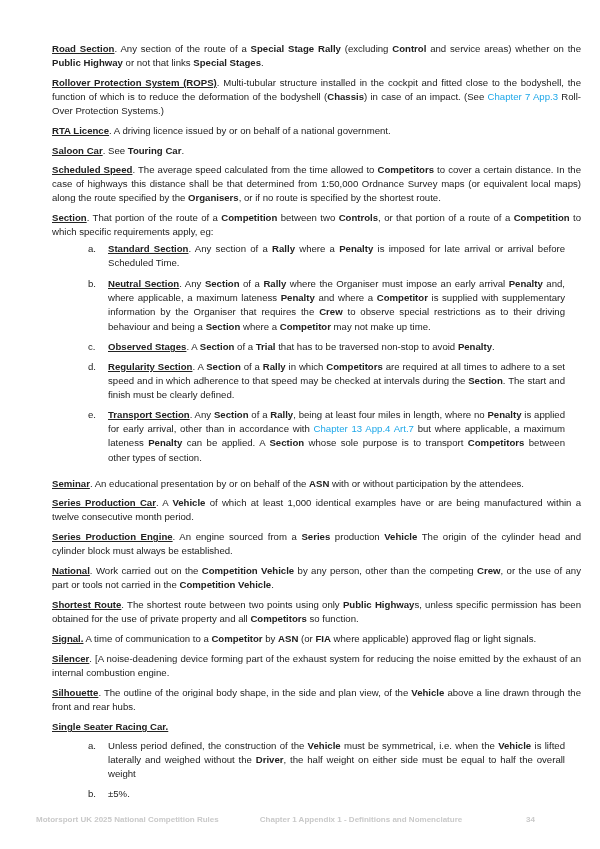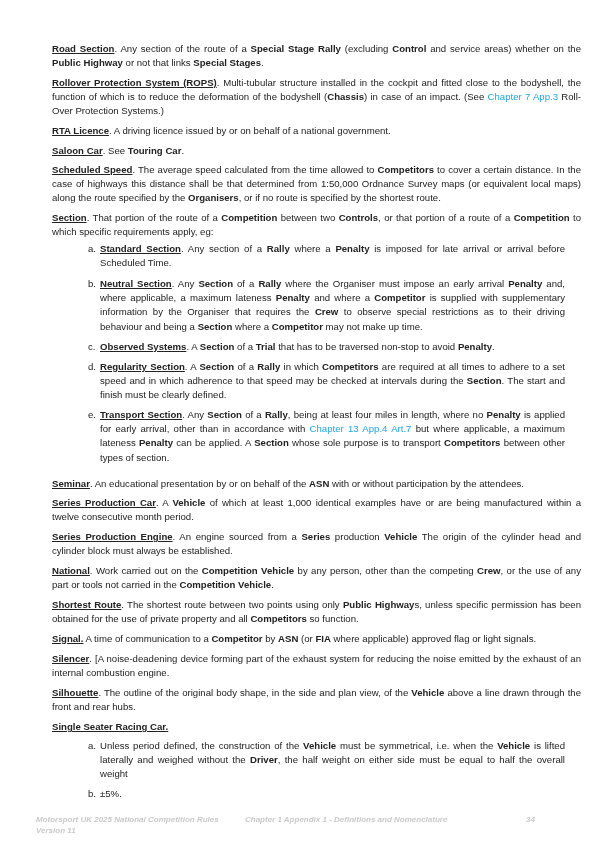--- a/index.html
+++ b/index.html
@@ -8,22 +8,22 @@
     font-family: "Liberation Sans", sans-serif;
     font-size: 9.6px; line-height: 14.2px; color: #222222;
   }
   .page { position: absolute; left: 36px; top: 0; width: 529px; }
   .para { position: absolute; left: 8px; width: 529px; text-align: justify; margin: 8px; }
   .term { font-weight: bold; text-decoration: underline; text-underline-offset: 1px; }
   b { font-weight: bold; }
   .link { color: #1ea7e8; font-weight: normal; }
   .item { position: absolute; left: 52px; width: 477px; }
   .item .marker { position: absolute; left: 0; top: 0; }
-  .item .body { margin-left: 12px; text-align: justify; }
-  .footer { position: absolute; top: 814px; color: #c9c9c9; font-size: 8px; line-height: 11px; font-weight: bold; font-style: italic; }
+  .item .body { margin-left: 20px; text-align: justify; }
+  .footer { position: absolute; top: 814px; color: #c9c9c9; font-size: 8px; line-height: 11px; font-weight: bold; }
 </style>
 </head>
 <body>
 
 <div class="page">
 
   <p class="para" style="top:34px">
     <span class="term">Road Section</span><span>. Any section of the route of a </span><b>Special Stage Rally</b><span> (excluding </span><b>Control</b><span> and service areas) whether on the </span><b>Public Highway</b><span> or not that links </span><b>Special Stages</b><span>.</span>
   </p>
 
@@ -52,21 +52,21 @@
     <div class="body"><span class="term">Standard Section</span><span>. Any section of a </span><b>Rally</b><span> where a </span><b>Penalty</b><span> is imposed for late arrival or arrival before Scheduled Time.</span></div>
   </div>
 
   <div class="item" style="top:277px">
     <span class="marker">b.</span>
     <div class="body"><span class="term">Neutral Section</span><span>. Any </span><b>Section</b><span> of a </span><b>Rally</b><span> where the Organiser must impose an early arrival </span><b>Penalty</b><span> and, where applicable, a maximum lateness </span><b>Penalty</b><span> and where a </span><b>Competitor</b><span> is supplied with supplementary information by the Organiser that requires the </span><b>Crew</b><span> to observe special restrictions as to their driving behaviour and being a </span><b>Section</b><span> where a </span><b>Competitor</b><span> may not make up time.</span></div>
   </div>
 
   <div class="item" style="top:340px">
     <span class="marker">c.</span>
-    <div class="body"><span class="term">Observed Systems</span><span>. A </span><b>Section</b><span> of a </span><b>Trial</b><span> that has to be traversed non-stop to avoid </span><b>Penalty</b><span>.</span></div>
+    <div class="body"><span class="term">Observed Stages</span><span>. A </span><b>Section</b><span> of a </span><b>Trial</b><span> that has to be traversed non-stop to avoid </span><b>Penalty</b><span>.</span></div>
   </div>
 
   <div class="item" style="top:360px">
     <span class="marker">d.</span>
     <div class="body"><span class="term">Regularity Section</span><span>. A </span><b>Section</b><span> of a </span><b>Rally</b><span> in which </span><b>Competitors</b><span> are required at all times to adhere to a set speed and in which adherence to that speed may be checked at intervals during the </span><b>Section</b><span>. The start and finish must be clearly defined.</span></div>
   </div>
 
   <div class="item" style="top:408px">
     <span class="marker">e.</span>
     <div class="body"><span class="term">Transport Section</span><span>. Any </span><b>Section</b><span> of a </span><b>Rally</b><span>, being at least four miles in length, where no </span><b>Penalty</b><span> is applied for early arrival, other than in accordance with </span><span class="link">Chapter 13 App.4 Art.7</span><span> but where applicable, a maximum lateness </span><b>Penalty</b><span> can be applied. A </span><b>Section</b><span> whose sole purpose is to transport </span><b>Competitors</b><span> between other types of section.</span></div>
@@ -113,17 +113,16 @@
     <div class="body"><span>Unless period defined, the construction of the </span><b>Vehicle</b><span> must be symmetrical, i.e. when the </span><b>Vehicle</b><span> is lifted laterally and weighed without the </span><b>Driver</b><span>, the half weight on either side must be equal to half the overall weight</span></div>
   </div>
 
   <div class="item" style="top:787px">
     <span class="marker">b.</span>
     <div class="body"><span>±5%.</span></div>
   </div>
 
   <div class="footer" style="left:0; width:200px;">
     <div>Motorsport UK 2025 National Competition Rules</div>
-    <div>Version 11</div>
   </div>
-  <div class="footer" style="left:209px; width:260px;">Chapter 1 Appendix 1 - Definitions and Nomenclature</div>
+  <div class="footer" style="left:195px; width:260px;text-align:center;">Chapter 1 Appendix 1 - Definitions and Nomenclature</div>
   <div class="footer" style="left:490px; width:38px; text-align:left;">34</div>
 </div>
 
 </body></html>

